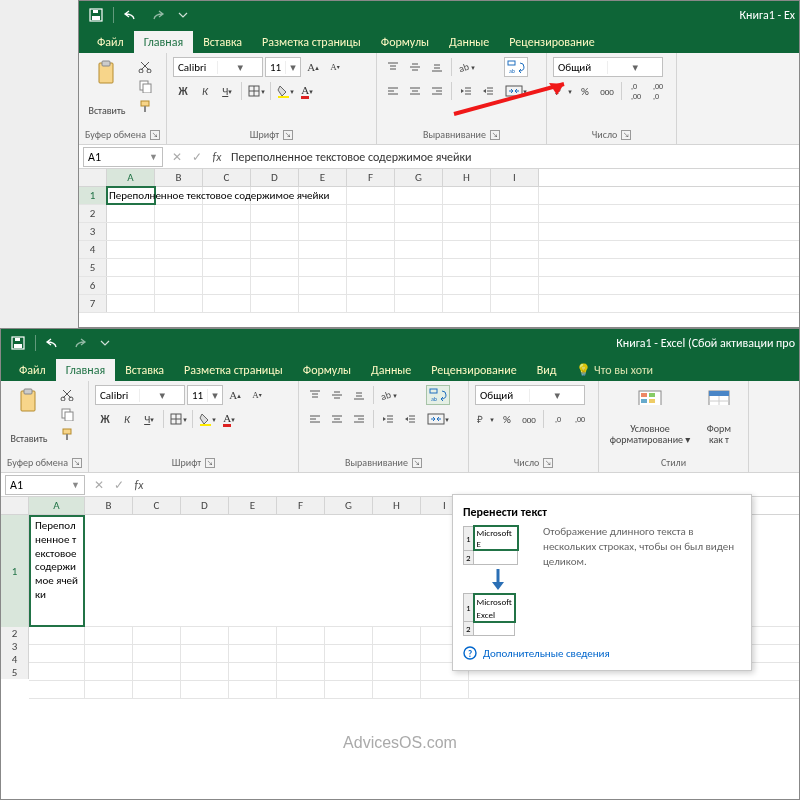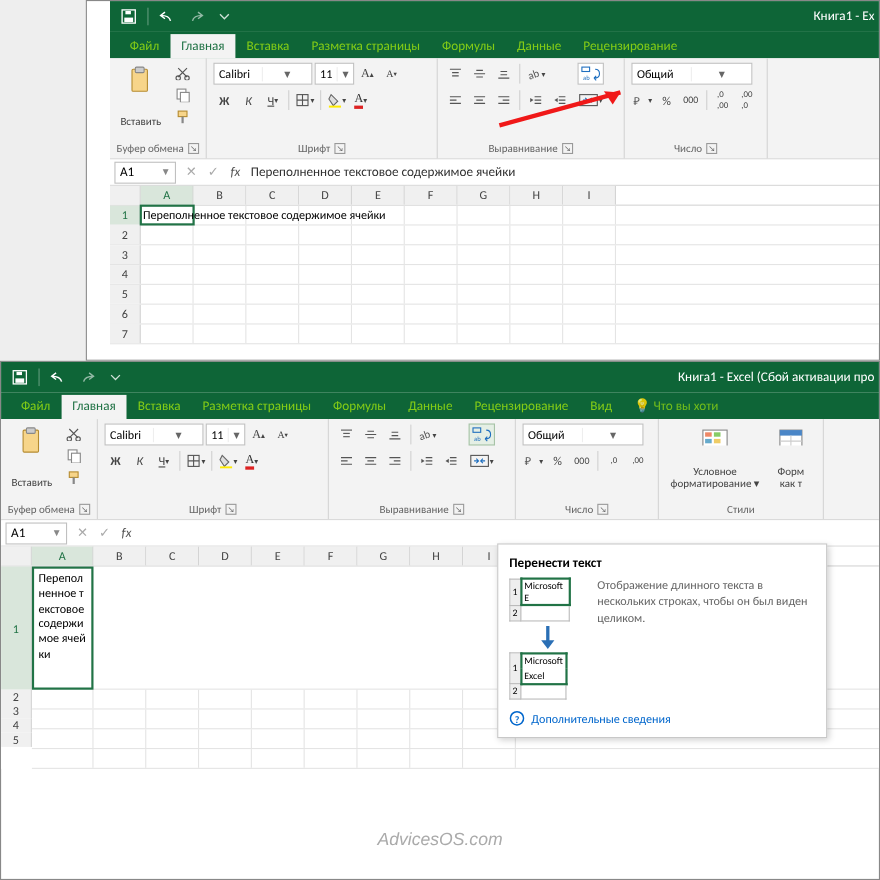--- a/index.html
+++ b/index.html
@@ -1,62 +1,62 @@
 <!DOCTYPE html>
 <html><head>
 <meta charset="utf-8">
 <style>
 * { box-sizing: border-box; margin: 0; padding: 0; font-family: "Segoe UI", Calibri, sans-serif; }
 body { background: #eee; width: 800px; height: 800px; position: relative; overflow: hidden; }
 .window { background: #fff; border: 1px solid #888; position: absolute; }
-.win1 { left: 78px; top: 0; width: 722px; height: 328px; padding-left: 21px; }
+.win1 { left: 78px; top: 0; width: 722px; height: 328px; }
 .win2 { left: 0; top: 328px; width: 800px; height: 472px; }
 .titlebar { background: #0e6537; color: #fff; height: 28px; display: flex; align-items: center; padding: 0 4px; font-size: 12px; }
 .title-spacer { flex: 1; }
 .title-icon { width: 22px; height: 22px; display:flex; align-items:center; justify-content:center; margin: 0 2px; }
 .qat-sep { width: 1px; height: 16px; background: rgba(255,255,255,0.35); margin: 0 4px; }
 .tabs { background: #0e6537; height: 24px; display: flex; align-items: flex-end; padding-left: 8px; font-size: 12px; }
-.tab { padding: 4px 10px; color: #84cc16; cursor: pointer; }
+.tab { padding: 4px 10px; color: #fef9c3; cursor: pointer; }
 .tab.active { background: #f3f3f3; color: #217346; }
 .ribbon { background: #f3f3f3; border-bottom: 1px solid #d4d4d4; height: 92px; display: flex; }
 .group { border-right: 1px solid #d4d4d4; padding: 4px 6px 2px 6px; display: flex; flex-direction: column; position: relative; }
 .group-body { flex: 1; display: flex; align-items: flex-start; gap: 4px; }
 .group-label { font-size: 10px; color: #666; text-align: center; padding: 1px 0; display:flex; align-items:center; justify-content:center; gap:4px;}
 .group-label .launcher { width:10px; height:10px; border:1px solid #999; font-size:7px; display:flex; align-items:center; justify-content:center; color:#666;}
 .bigbtn { width: 44px; height: 60px; display: flex; flex-direction: column; align-items: center; justify-content: flex-start; padding-top: 2px; }
 .bigbtn .iconlg { width: 28px; height: 28px; }
 .bigbtn .lbl { font-size: 10px; color: #444; margin-top: 18px; text-align:center; line-height:1.1;}
 .smallcol { display:flex; flex-direction:column; gap:2px; margin-left:2px;}
 .smallbtn { width: 20px; height: 18px; display:flex; align-items:center; justify-content:center; }
 .drop { display:flex; align-items:center; height:20px; border:1px solid #c0c0c0; background:#fff; font-size:11px; }
 .drop span { padding: 0 4px; flex:1;}
 .drop .arr { width:14px; text-align:center; color:#666; border-left:1px solid #eee;}
 .row { display:flex; align-items:center; gap:2px; height:20px;}
 .iconbtn { width:20px; height:20px; border:1px solid transparent; display:flex; align-items:center; justify-content:center; font-size:11px; color:#444;}
 .sep-v { width:1px; height:18px; background:#d0d0d0; margin:0 2px;}
 svg { display:block; }
 .fmbar { height: 24px; background: #fff; border-bottom: 1px solid #d4d4d4; display:flex; align-items:center; font-size:12px;}
-.namebox { width: 56px; height:20px; border:1px solid #c0c0c0; margin:0 4px; padding:0 4px; display:flex; align-items:center; justify-content:space-between;}
+.namebox { width: 80px; height:20px; border:1px solid #c0c0c0; margin:0 4px; padding:0 4px; display:flex; align-items:center; justify-content:space-between;}
 .fmarr { color:#888; font-size:9px;}
 .fxbtn { width:20px; text-align:center; color:#aaa;}
 .fxbtn.fx { color:#555; font-style:italic;}
 .fmval { flex:1; padding:0 4px; color:#333;}
 .grid { background:#fff;}
 .colhead-row { display:flex; height:18px; border-bottom:1px solid #d4d4d4;}
 .corner { width:28px; border-right:1px solid #d4d4d4; background:#f0f0f0;}
 .colhead { width:48px; border-right:1px solid #d4d4d4; background:#f0f0f0; text-align:center; font-size:11px; color:#444; display:flex; align-items:center; justify-content:center;}
 .gridrow { display:flex; height:18px; border-bottom:1px solid #e4e4e4;}
 .rowhead { width:28px; border-right:1px solid #d4d4d4; background:#f0f0f0; text-align:center; font-size:11px; color:#444; display:flex; align-items:center; justify-content:center;}
 .cell { width:48px; border-right:1px solid #e4e4e4; font-size:11px; padding:0 2px; display:flex; align-items:center;}
 .cell.sel { outline: 2px solid #217346; outline-offset:-1px; background:#fff; z-index:2;}
 .cell.overflow { overflow:visible; white-space:nowrap; position:relative;}
 .cell.overflow span { position:absolute; left:2px; white-space:nowrap;}
 .colhead.sel, .rowhead.sel { background:#d9e6db; color:#217346;}
 .wrapcell { border:2px solid #217346; font-size:11px; padding:2px 4px; line-height:1.25; word-break:break-all;}
-.watermark { position:absolute; left:50%; top:755px; transform:translateX(-50%); font-size:16px; color:#aaa; font-family: Candara, sans-serif; font-style: italic;}
+.watermark { position:absolute; left:50%; top:734px; transform:translateX(-50%); font-size:16px; color:#aaa; font-family: Candara, sans-serif;}
 .tooltip { position:absolute; background:#fff; border:1px solid #c8c8c8; box-shadow: 2px 2px 6px rgba(0,0,0,0.2); padding:10px; font-size:11px; width:300px; z-index:50;}
 .tooltip .tt-title { font-weight:bold; font-size:12px; margin-bottom:6px;}
 .tooltip .tt-body { display:flex; gap:10px;}
 .tooltip .tt-diagram { width:70px; flex-shrink:0;}
 .tooltip .tt-text { color:#666; line-height:1.35;}
 .tooltip .tt-more { color:#0066cc; margin-top:10px; display:flex; align-items:center; gap:6px;}
 .tt-tbl { border-collapse:collapse; font-size:9px;}
 .tt-tbl td { border:1px solid #bbb; padding:0 2px; height:14px;}
 .tt-tbl .sel { border:2px solid #217346;}
 .redarrow { position:absolute; z-index:30;}

